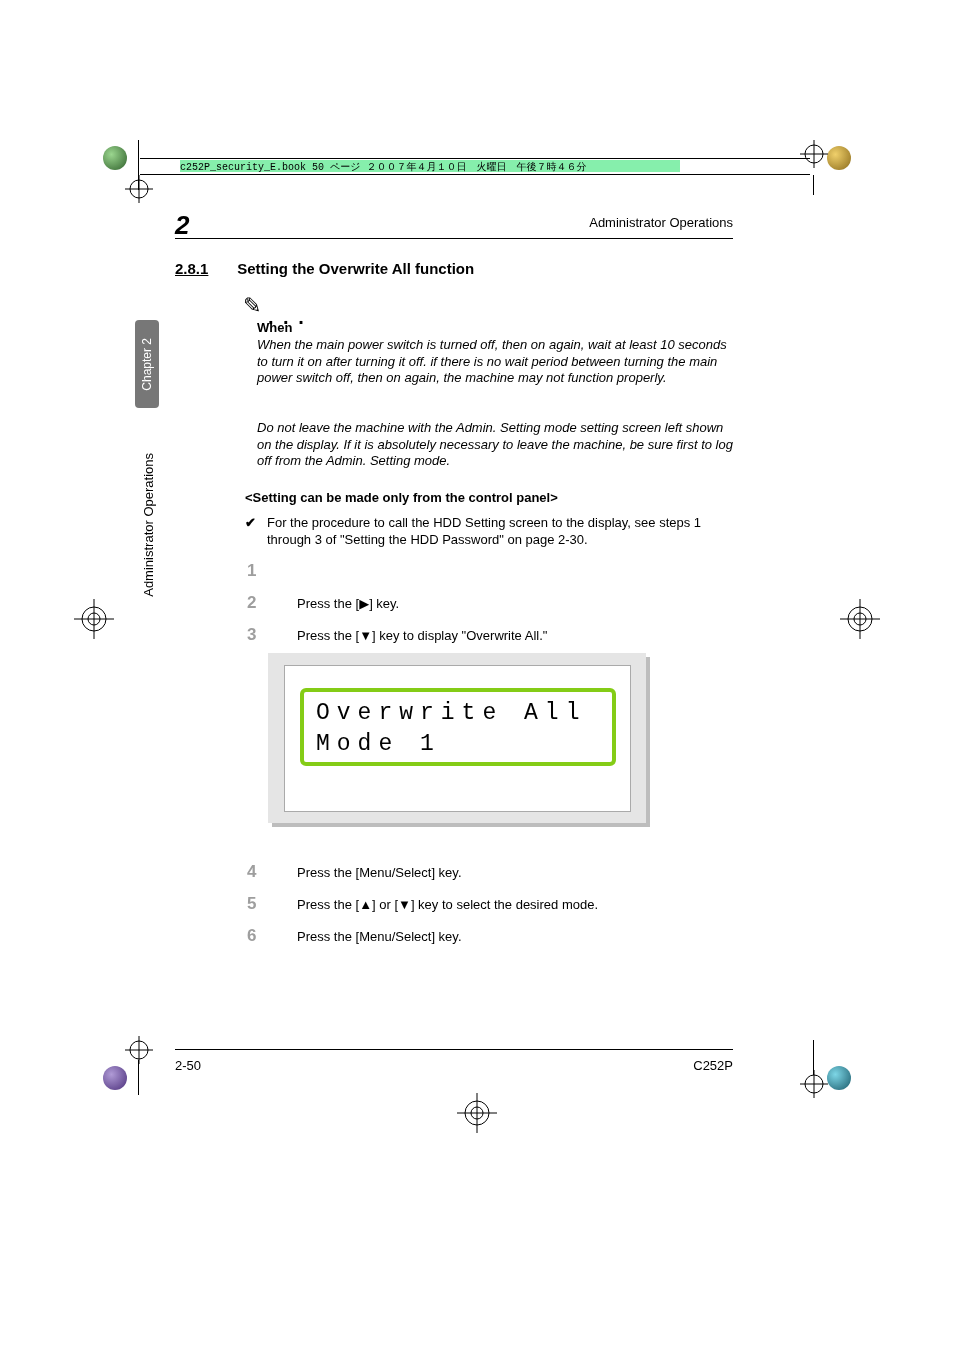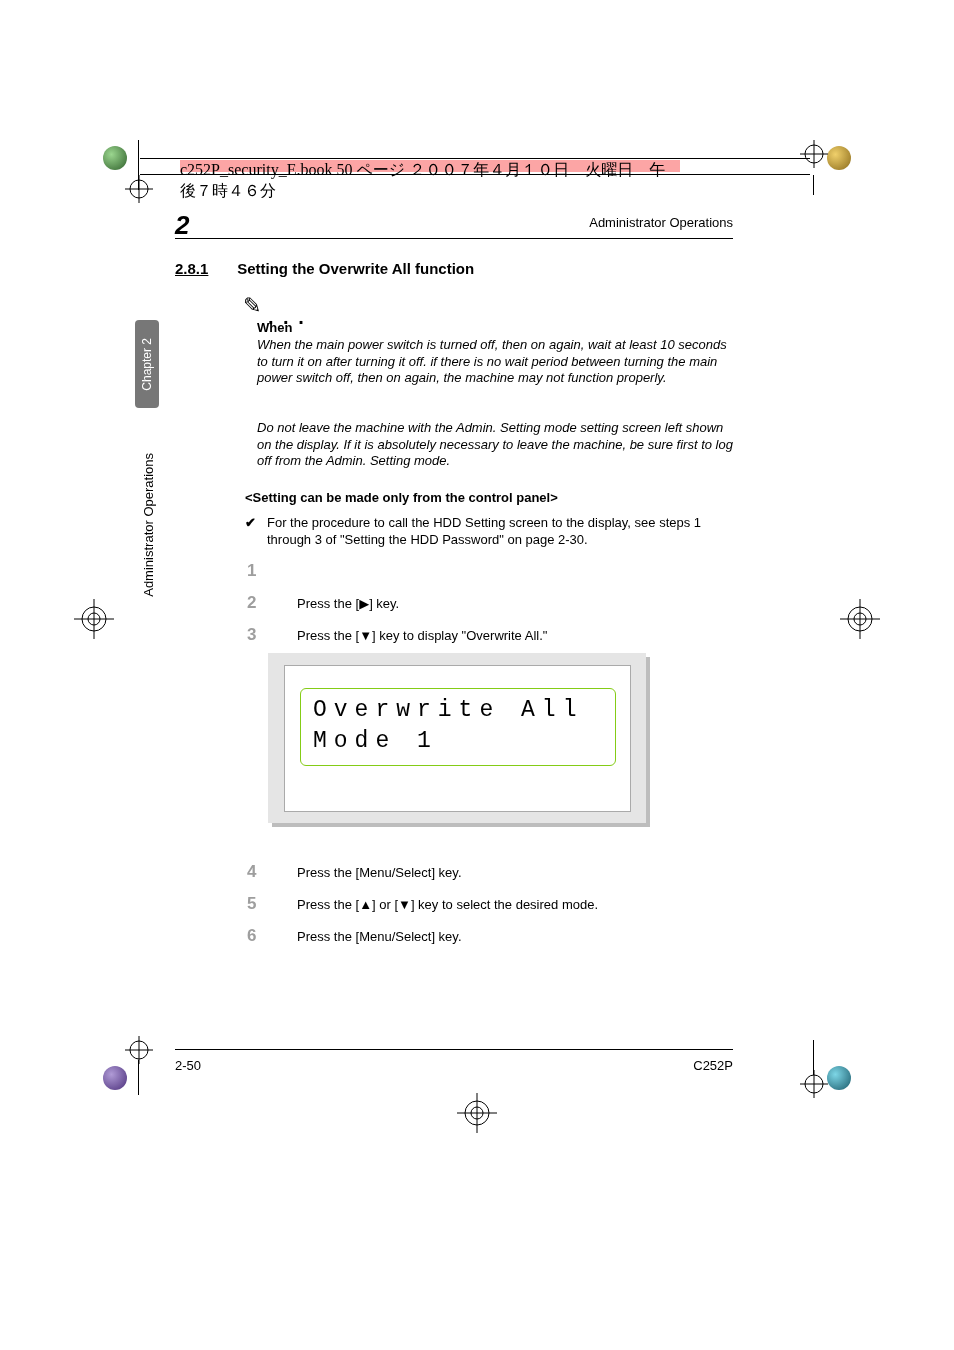--- a/index.html
+++ b/index.html
@@ -1,18 +1,18 @@
 <!DOCTYPE html>
 <html><head>
 <meta charset="utf-8">
 <style>
   body { margin: 0; background: #fff; width: 954px; height: 1350px; position: relative; font-family: Arial, Helvetica, sans-serif; color: #000; }
   .crop-mark { position: absolute; background: #000; }
   .reg-ball { position: absolute; border-radius: 50%; }
-  .book-header { position: absolute; left: 175px; top: 160px; width: 558px; height: 12px; font-size: 16px; font-family: Liberation Serif, serif; background: #fca5a5; }
+  .book-header { position: absolute; left: 175px; top: 160px; width: 558px; height: 12px; font-size: 10px; font-family: Liberation Mono, monospace; background: #86efac; }
   .running-head { position: absolute; left: 175px; top: 215px; width: 558px; text-align: right; font-size: 13px; }
   .chapter-num { position: absolute; left: 175px; top: 210px; font-size: 26px; font-weight: bold; font-style: italic; letter-spacing: 1px; }
   .chapnum-rule { position: absolute; left: 175px; top: 238px; width: 558px; height: 1px; background: #000; }
   .side-tab { position: absolute; left: 135px; top: 320px; width: 24px; height: 88px; background: #777; border-radius: 4px; color: #fff; font-size: 12px; display: flex; align-items: center; justify-content: center; }
   .side-tab span { writing-mode: vertical-rl; transform: rotate(180deg); }
   .side-label { position: absolute; left: 136px; top: 430px; width: 24px; height: 190px; font-size: 13px; display: flex; align-items: center; justify-content: center; }
   .side-label span { writing-mode: vertical-rl; transform: rotate(180deg); }
   .section-title { position: absolute; left: 175px; top: 260px; font-size: 15px; font-weight: bold; }
   .section-title .num { display: inline-block; width: 58px; text-decoration: underline; }
   .note-icon { position: absolute; left: 243px; top: 293px; font-size: 22px; }
@@ -21,21 +21,21 @@
   .body-para { position: absolute; left: 257px; width: 476px; font-size: 13px; line-height: 1.28; font-style: italic; }
   .subhead { position: absolute; left: 245px; width: 488px; font-size: 13px; font-weight: bold; }
   .check-bullet { position: absolute; left: 245px; width: 488px; font-size: 13px; line-height: 1.3; }
   .check-bullet .tick { position: absolute; left: 0; top: 0; font-weight: bold; }
   .check-bullet .txt { display: block; margin-left: 22px; }
   .step { position: absolute; left: 247px; width: 486px; font-size: 13px; }
   .step .num { position: absolute; left: 0; top: -3px; font-size: 17px; font-weight: bold; color: #9e9e9e; }
   .step .txt { display: block; margin-left: 50px; }
   .lcd-outer { position: absolute; left: 268px; top: 653px; width: 378px; height: 170px; background: #e5e5e5; box-shadow: 4px 4px 0 #bdbdbd; }
   .lcd-inner { position: absolute; left: 284px; top: 665px; width: 345px; height: 145px; background: #fff; border: 1px solid #aaa; }
-  .lcd-box { position: absolute; left: 300px; top: 688px; width: 316px; height: 78px; border: 1px solid #84cc16; border-radius: 6px; background: #fff; font-family: "Courier New", monospace; font-size: 23px; letter-spacing: 7px; padding: 6px 0 0 12px; box-sizing: border-box; line-height: 1.35; }
+  .lcd-box { position: absolute; left: 300px; top: 688px; width: 316px; height: 78px; border: 4px solid #84cc16; border-radius: 6px; background: #fff; font-family: "Courier New", monospace; font-size: 23px; letter-spacing: 7px; padding: 6px 0 0 12px; box-sizing: border-box; line-height: 1.35; }
   .footer-line { position: absolute; left: 175px; top: 1049px; width: 558px; height: 1px; background: #000; }
   .footer-left { position: absolute; left: 175px; top: 1058px; font-size: 13px; }
   .footer-right { position: absolute; left: 175px; top: 1058px; width: 558px; text-align: right; font-size: 13px; }
 </style>
 </head>
 <body>
 
 <div class="reg-ball" style="left:103px; top:146px; width:24px; height:24px; background: radial-gradient(circle at 35% 35%, #9bd68f, #2e5f2a);"></div>
 <div class="reg-ball" style="left:827px; top:146px; width:24px; height:24px; background: radial-gradient(circle at 35% 35%, #f0d06b, #8a6a1a);"></div>
 <div class="reg-ball" style="left:103px; top:1066px; width:24px; height:24px; background: radial-gradient(circle at 35% 35%, #b09bd6, #4a2e7a);"></div>

